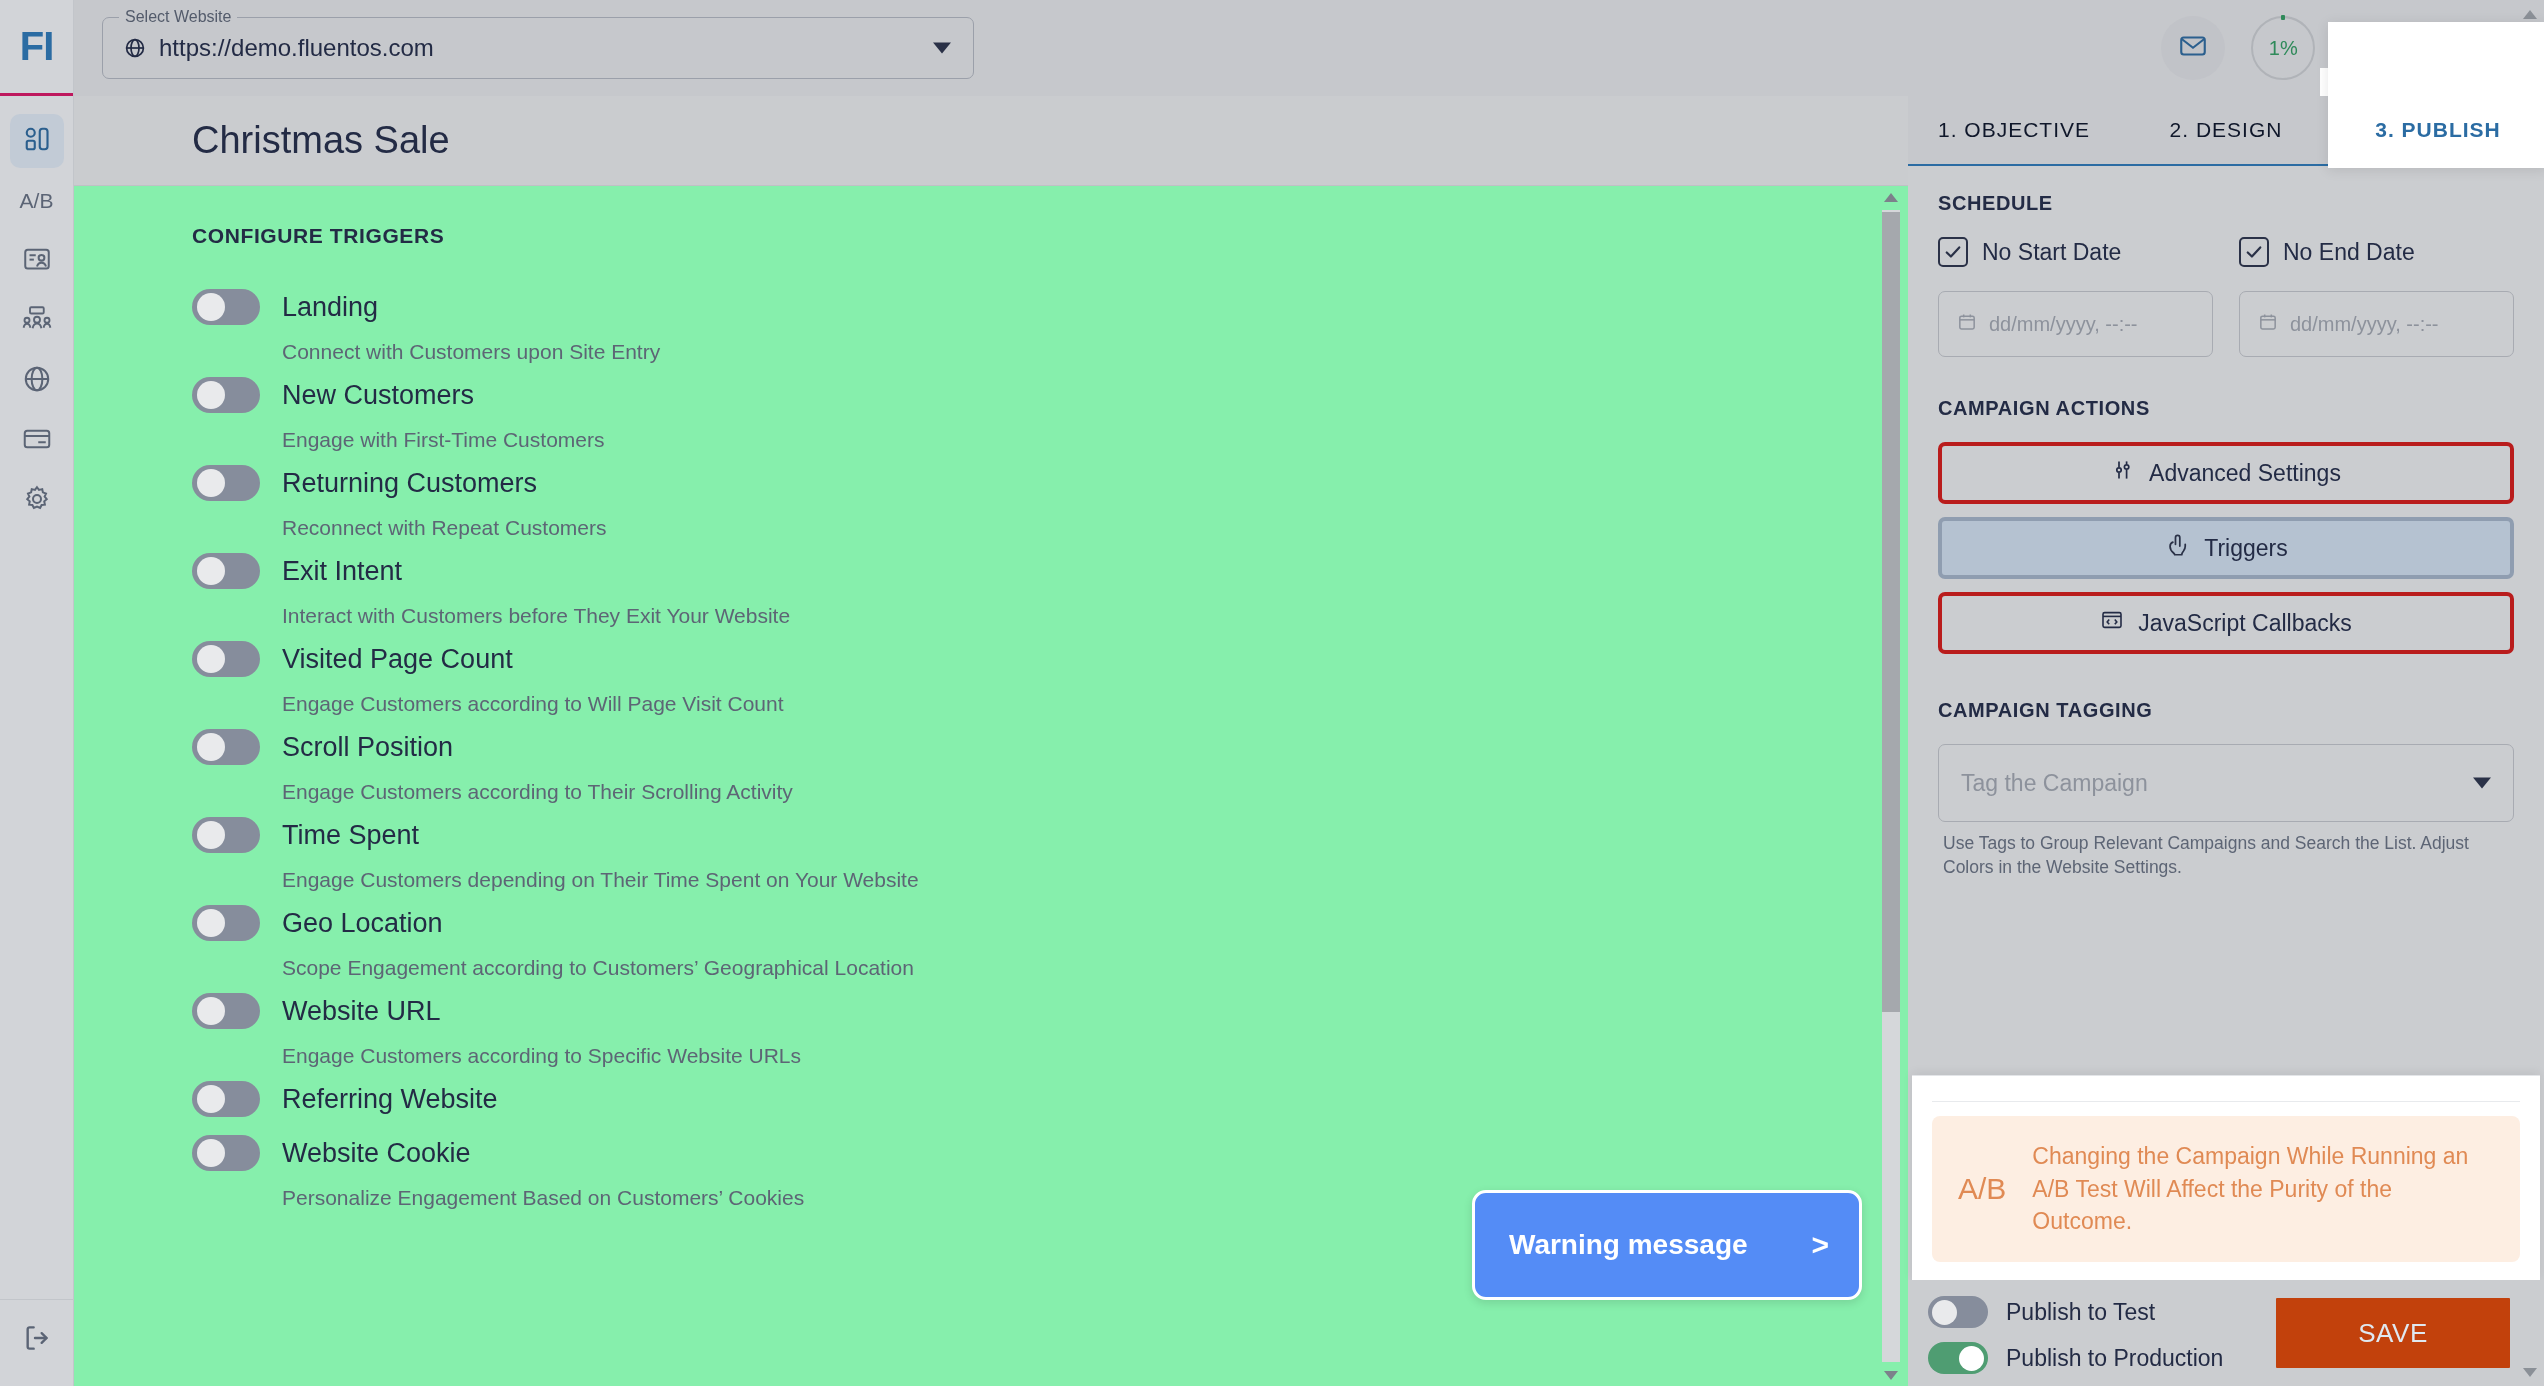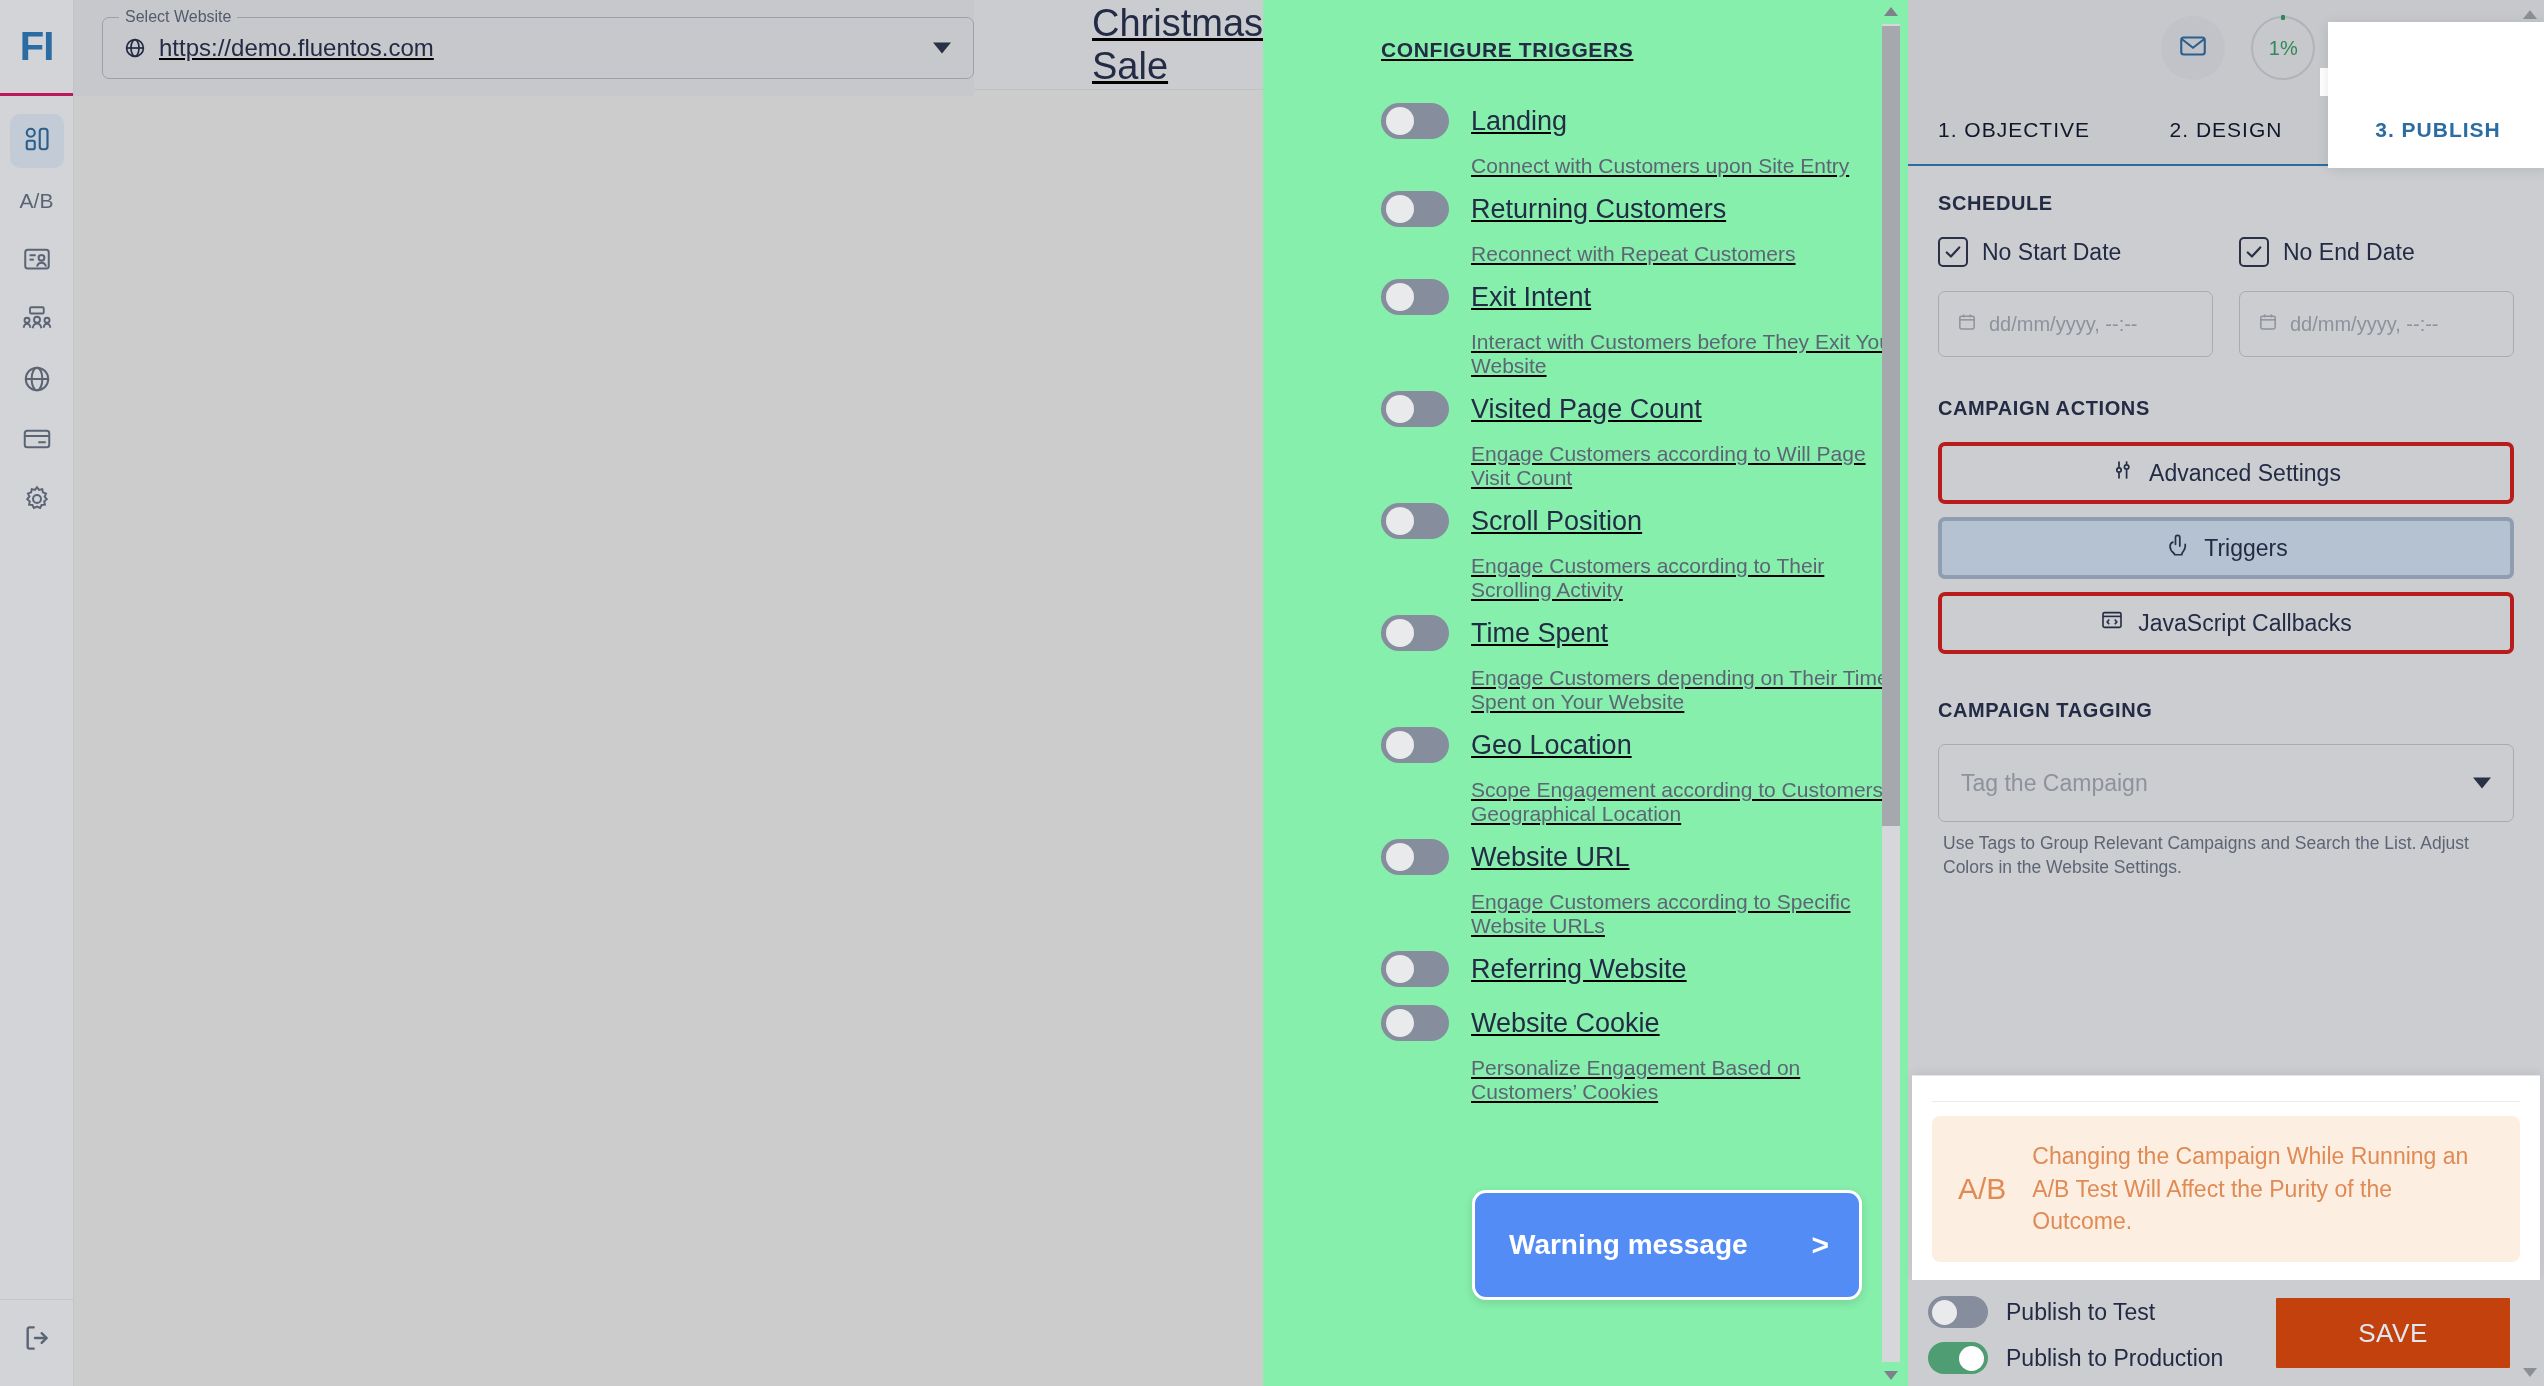--- a/index.html
+++ b/index.html
@@ -28,21 +28,21 @@
   .rail-item {
     width: 54px; height: 54px; border-radius: 10px;
     display: flex; align-items: center; justify-content: center;
     color: #5b6475;
   }
   .rail-item.active { background: #c2cbd6; color: #2b5f8e; }
   .rail-item .ab { font-size: 21px; letter-spacing: 0px; color:#5b6475; font-family:"Liberation Sans",sans-serif;}
   .rail-bottom { margin-top: auto; width: 100%; border-top: 1px solid #c2c5ca; display:flex; justify-content:center; padding: 22px 0 28px; }
 
   
-  .center { flex: 1 1 auto; display: flex; flex-direction: row; min-width: 0; position: relative; text-decoration: underline; }
+  .center { flex: 1 1 auto; display: flex; flex-direction: column; min-width: 0; position: relative; }
 
   .topbar {
     height: 96px; flex: 0 0 96px;
     background: #c6c8cc;
     display: flex; align-items: center;
     padding: 0 0 0 28px;
     position: relative;
   }
   .website-select {
     position: relative;
@@ -371,20 +371,29 @@
       <div class="section-label">CONFIGURE TRIGGERS</div>
       <div id="triggers-list">
           <div class="trigger">
             <div class="trigger-head">
               <span class="switch">
                 <span class="knob"></span>
               </span>
               <span class="trigger-name">Landing</span>
             </div>
             <div class="trigger-desc">Connect with Customers upon Site Entry</div>
+          </div>
+          <div class="trigger">
+            <div class="trigger-head">
+              <span class="switch">
+                <span class="knob"></span>
+              </span>
+              <span class="trigger-name">New Customers</span>
+            </div>
+            <div class="trigger-desc">Engage with First-Time Customers</div>
           </div>
           <div class="trigger">
             <div class="trigger-head">
               <span class="switch">
                 <span class="knob"></span>
               </span>
               <span class="trigger-name">Returning Customers</span>
             </div>
             <div class="trigger-desc">Reconnect with Repeat Customers</div>
           </div>

